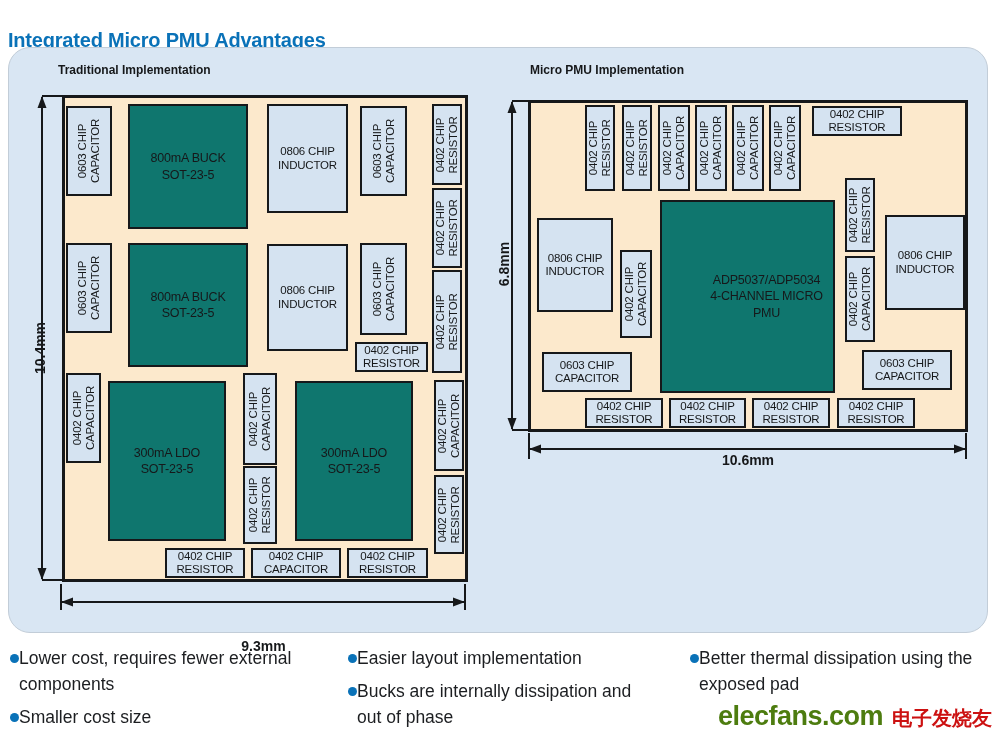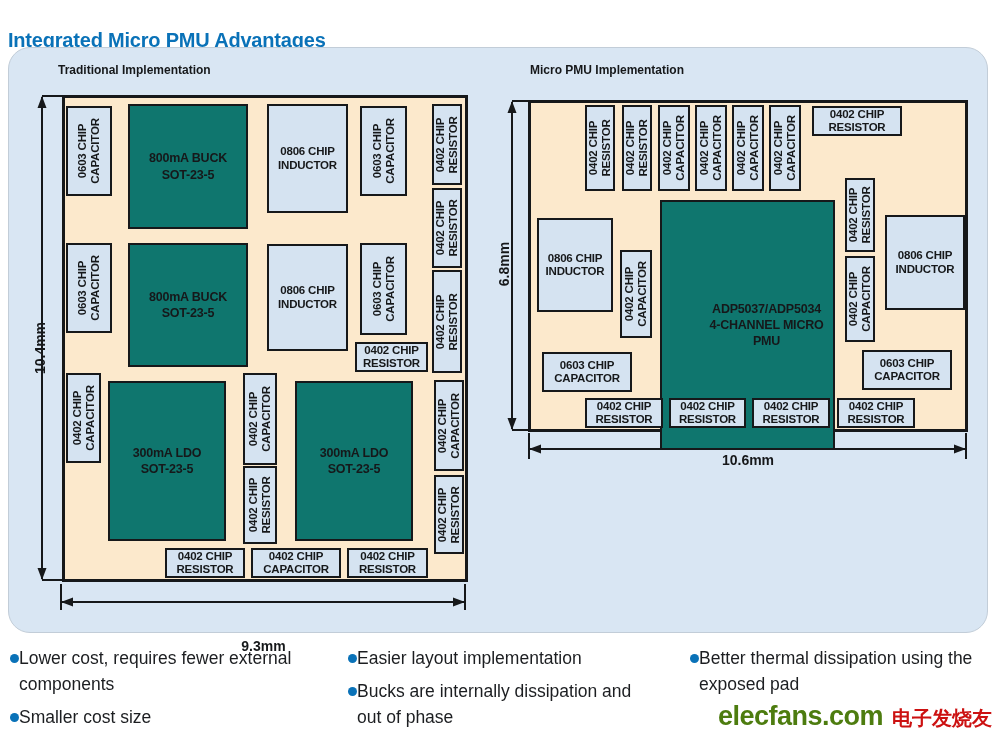--- a/index.html
+++ b/index.html
@@ -20,21 +20,21 @@
   #bt0 { left:58px; top:63px; }
   #bt1 { left:530px; top:63px; }
   .board {
     position:absolute; background:#fce9cc; border:3px solid #16181a; box-sizing:border-box;
   }
   #board0 { left:62px; top:95px; width:406px; height:487px; }
   #board1 { left:528px; top:100px; width:440px; height:332px; }
   .comp {
     position:absolute; box-sizing:border-box; border:2px solid #16181a;
     background:#d5e3f1; display:flex; align-items:center; justify-content:center;
-    text-align:center; font-weight:bold; color:#16181a;
+    text-align:center; font-weight:normal; color:#16181a;
   }
   .comp.green { background:#0f766e; }
   .comp .label { font-size:11.5px; line-height:1.15; letter-spacing:-0.2px; }
   .comp.green .label { font-size:12.5px; line-height:1.3; }
   .comp .vlabel {
     position:absolute; left:50%; top:50%; width:max-content;
     transform:translate(-50%,-50%) rotate(-90deg);
     font-size:11.5px; line-height:1.15; letter-spacing:-0.2px; text-align:center;
   }
   .dim-svg { position:absolute; overflow:visible; }
@@ -159,21 +159,21 @@
     </div>
     <div class="comp h" style="left: 281px; top: 3px; width: 90px; height: 30px;">
       <div class="label">0402 CHIP<br>RESISTOR</div>
     </div>
     <div class="comp h" style="left: 6px; top: 115px; width: 76px; height: 94px;">
       <div class="label">0806 CHIP<br>INDUCTOR</div>
     </div>
     <div class="comp v" style="left: 89px; top: 147px; width: 32px; height: 88px;">
       <div class="vlabel">0402 CHIP<br>CAPACITOR</div>
     </div>
-    <div class="comp green" style="left: 129px; top: 97px; width: 175px; height: 250px; padding-left: 38px;">
+    <div class="comp green" style="left: 129px; top: 97px; width: 175px; height: 193px; padding-left: 38px;">
       <div class="label">ADP5037/ADP5034<br>4-CHANNEL MICRO PMU</div>
     </div>
     <div class="comp v" style="left: 314px; top: 75px; width: 30px; height: 74px;">
       <div class="vlabel">0402 CHIP<br>RESISTOR</div>
     </div>
     <div class="comp v" style="left: 314px; top: 153px; width: 30px; height: 86px;">
       <div class="vlabel">0402 CHIP<br>CAPACITOR</div>
     </div>
     <div class="comp h" style="left: 354px; top: 112px; width: 80px; height: 95px;">
       <div class="label">0806 CHIP<br>INDUCTOR</div>

